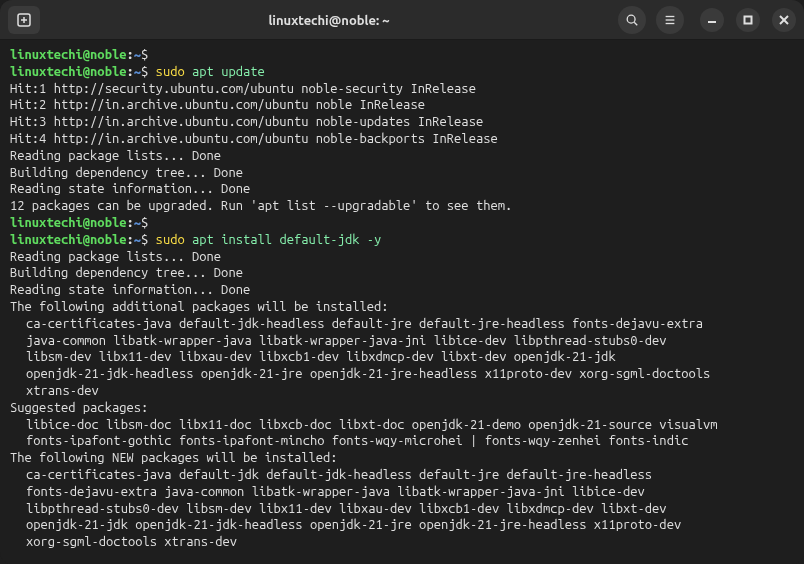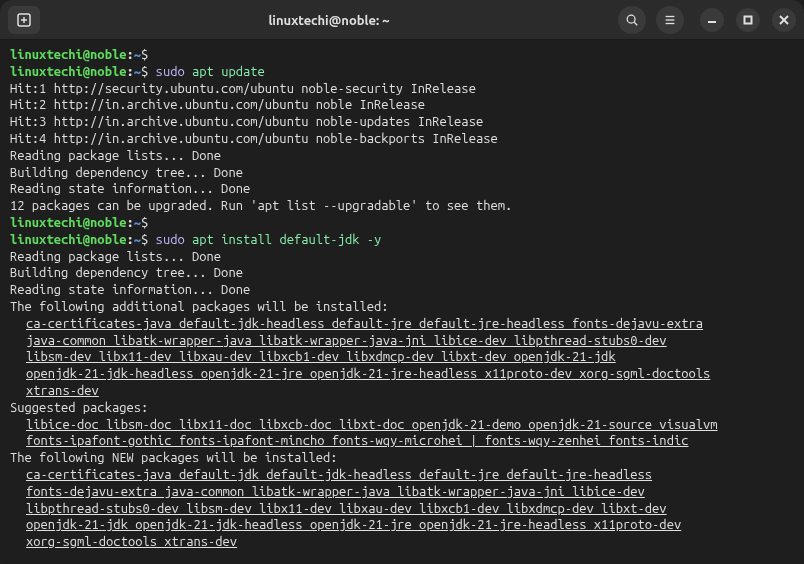--- a/index.html
+++ b/index.html
@@ -89,24 +89,24 @@
       line-height: 16.8px;
       color: #e0e0e0;
       overflow: hidden;
       white-space: pre-wrap;
       word-break: break-word;
     }
     .prompt-user { color: #5fdc5f; font-weight: bold; }
     .prompt-colon { color: #e0e0e0; font-weight: bold; }
     .prompt-path { color: #5c8fd6; font-weight: bold; }
     .prompt-dollar { color: #e0e0e0; }
-    .cmd { color: #c4b5fd; }
+    .cmd { color: #fde047; }
     .cmd-pkg { color: #86efac; }
     .line { display: block; }
-    .indent { padding-left: 16px; display: block; text-decoration: underline; }
+    .indent { padding-left: 16px; display: block; }
   </style>
 </head>
 <body>
 
 <div class="window">
   <div class="titlebar">
     <div class="titlebar-left">
       <div class="tab-button">
         <svg viewBox="0 0 16 16">
             <rect x="2" y="2" width="12" height="12" rx="2" fill="none" stroke="#e0e0e0" stroke-width="1.5"></rect>

